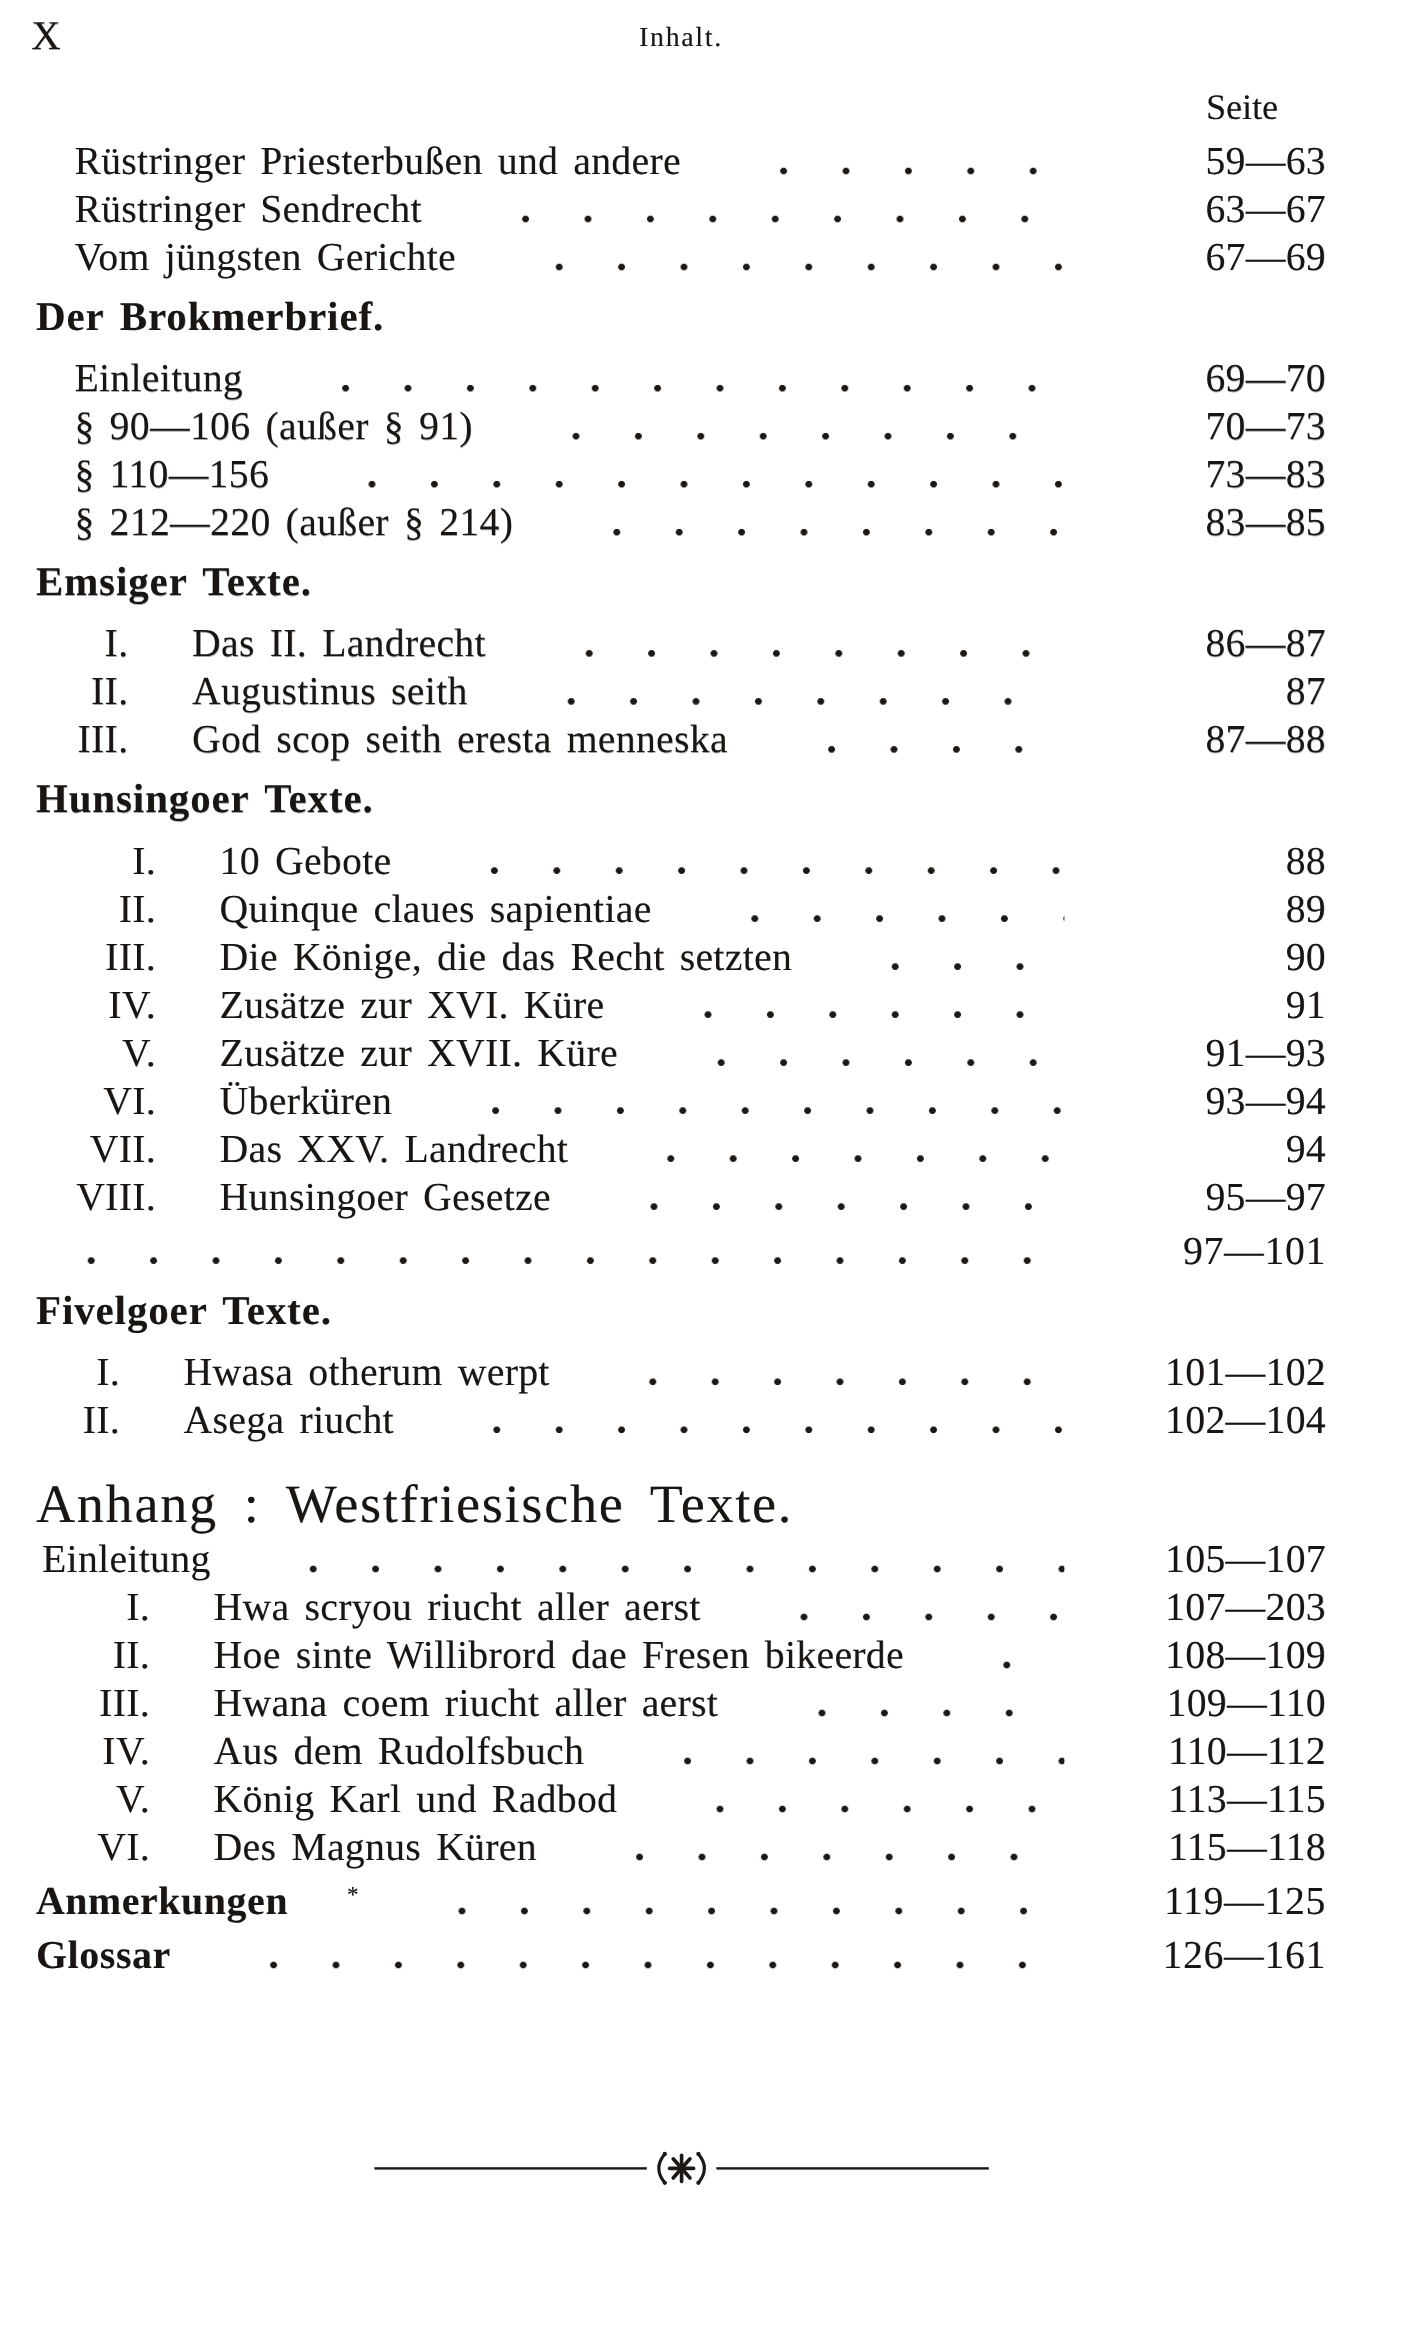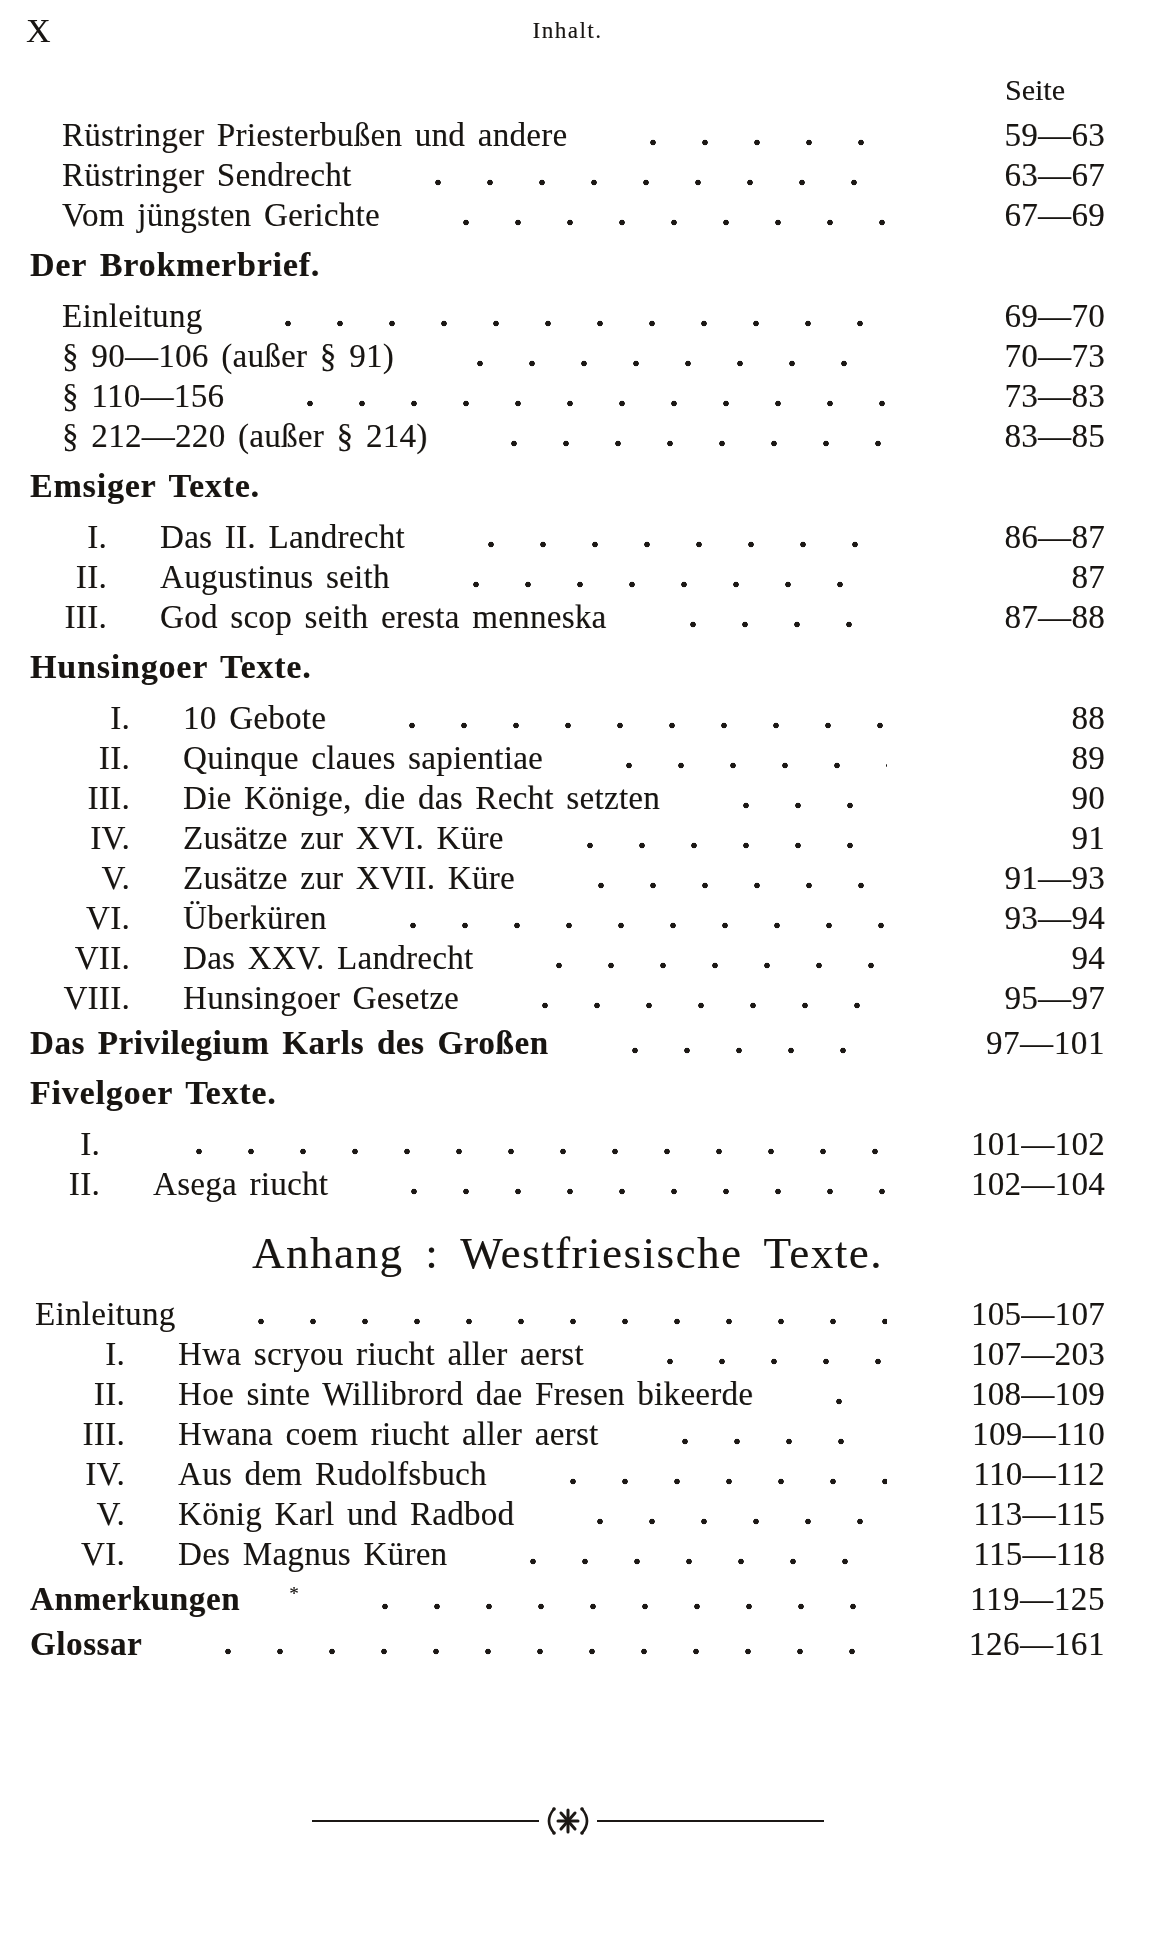--- a/index.html
+++ b/index.html
@@ -62,24 +62,24 @@
     letter-spacing:0.8px;margin:9px 0 10px 0;
   }
   .bold-entry{margin:5px 0 2px 0;}
   .bold-entry .label,.bold-entry .pages{font-weight:bold;letter-spacing:0.6px;}
   .bold-entry .pages{font-weight:normal;font-family:Liberation Serif, serif;}
   .mark{
     flex:none;font-size:19px;line-height:19px;
     align-self:flex-start;margin:5px 0 0 9px;
   }
   .appendix-heading{
-    display:block;text-align:center;
+    display:block;text-align:left;
     font-size:45px;line-height:50px;
     letter-spacing:1.5px;word-spacing:9px;
-    margin:24px 0 16px 0;
+    margin:24px 0 2px 0;
   }
 
   
   .divider{
     width:512px;margin:140px auto 0 auto;
     display:flex;align-items:center;
   }
   .divider .line{flex:1;height:2px;background:#1c1815;}
   .divider .line.l::after,.divider .line.r::before{content:"";}
   .divider svg{flex:none;margin:0 2px;display:block;}
@@ -202,29 +202,29 @@
           <span class="dots"></span>
           <span class="pages">94</span>
         </div>
         <div class="row entry g-hunsingoer">
           <span class="num">VIII.</span>
           <span class="label">Hunsingoer Gesetze</span>
           <span class="dots"></span>
           <span class="pages">95—97</span>
         </div>
         <div class="row bold-entry">
-          <span class="label">Das Privilegium Karls des Großen</span>
           <span class="dots"></span>
           <span class="pages">97—101</span>
         </div>
         <div class="row section">
           <span class="label">Fivelgoer Texte.</span>
         </div>
         <div class="row entry g-fivelgoer">
           <span class="num">I.</span>
+          <span class="label">Hwasa otherum werpt</span>
           <span class="dots"></span>
           <span class="pages">101—102</span>
         </div>
         <div class="row entry g-fivelgoer">
           <span class="num">II.</span>
           <span class="label">Asega riucht</span>
           <span class="dots"></span>
           <span class="pages">102—104</span>
         </div>
         <div class="appendix-heading">Anhang : Westfriesische Texte.</div>

